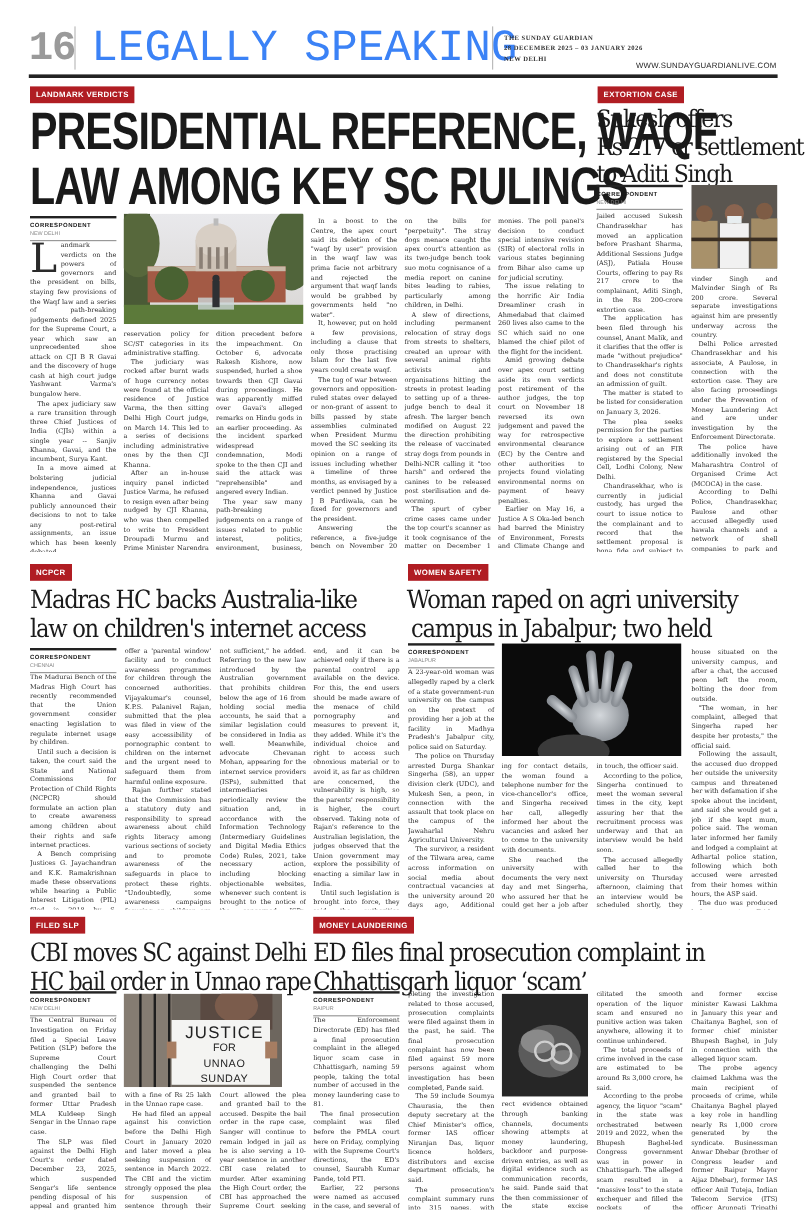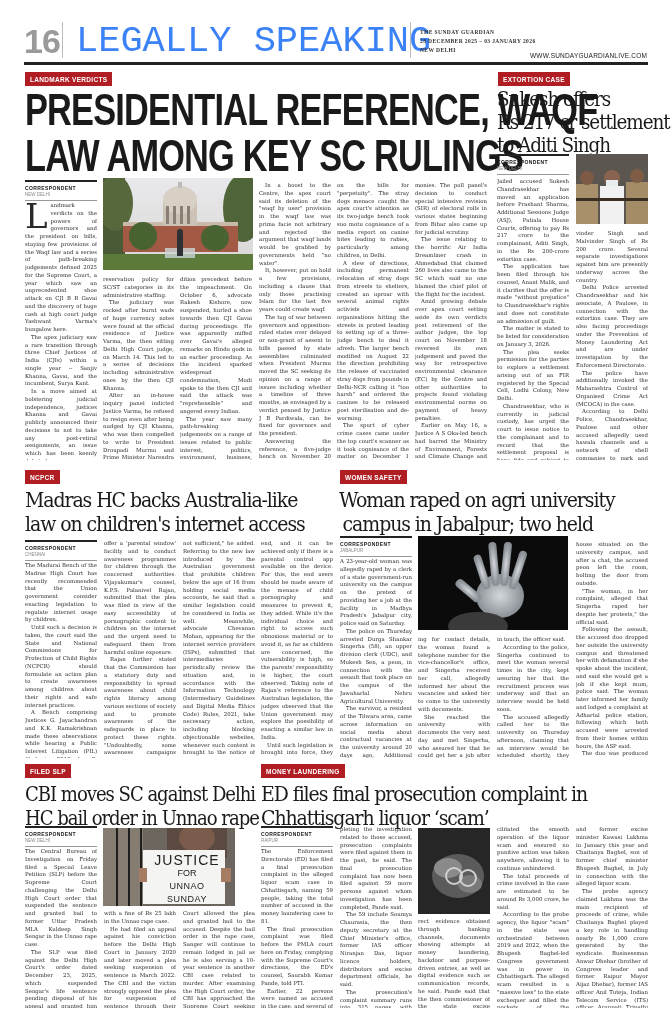--- a/index.html
+++ b/index.html
@@ -1,19 +1,19 @@
 <!DOCTYPE html>
 <html><head>
 <meta charset="utf-8">
 <style>
 *{box-sizing:border-box;margin:0;padding:0}
 html,body{width:672px;height:1024px;background:#fff;overflow:hidden}
 body{font-family:"DejaVu Serif",serif;color:#1a1a1a;position:relative}
 .abs{position:absolute}
-.masthead-num{left:24px;top:22px;font-family:Liberation Sans, sans-serif;font-size:34px;font-weight:bold;color:#9a9a9a;letter-spacing:-1px}
+.masthead-num{left:24px;top:22px;font-family:Liberation Mono, monospace;font-size:34px;font-weight:bold;color:#9a9a9a;letter-spacing:-1px}
 .masthead-vline{left:62px;top:22px;width:1px;height:36px;background:#bbb}
 .masthead-title{left:76px;top:20px;font-family:Liberation Mono, monospace;font-size:37px;color:#3b82f6;letter-spacing:0px}
 .masthead-vline2{left:410px;top:22px;width:1px;height:36px;background:#bbb}
 .masthead-meta{left:420px;top:28px;font-family:"Liberation Serif",serif;font-size:5.5px;font-weight:bold;line-height:9px;letter-spacing:.4px;color:#333}
 .masthead-url{left:530px;top:52px;font-family:"Liberation Sans",sans-serif;font-size:6.5px;color:#222;letter-spacing:.2px}
 .masthead-rule{left:24px;top:62px;width:624px;height:3px;background:#222}
 .tag{background:#b01d23;color:#fff;font-family:"Liberation Sans",sans-serif;font-weight:bold;font-size:6.5px;letter-spacing:.3px;padding:4px 5px;height:14px;line-height:7px;text-transform:uppercase}
 .hl-sans{font-family:"Liberation Sans",sans-serif;font-weight:bold;color:#1a1a1a;letter-spacing:-1px;transform:scaleX(.78);transform-origin:left top;white-space:nowrap}
 .hl-serif{font-family:"DejaVu Serif",serif;color:#1a1a1a;letter-spacing:-1.2px;white-space:nowrap;transform-origin:left top}
 .byline{font-family:"Liberation Sans",sans-serif;border-top:2px solid #222}

